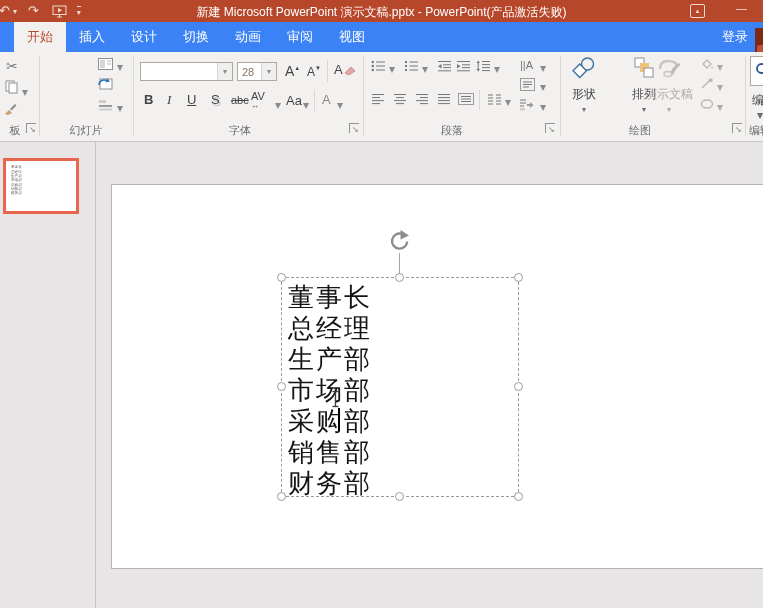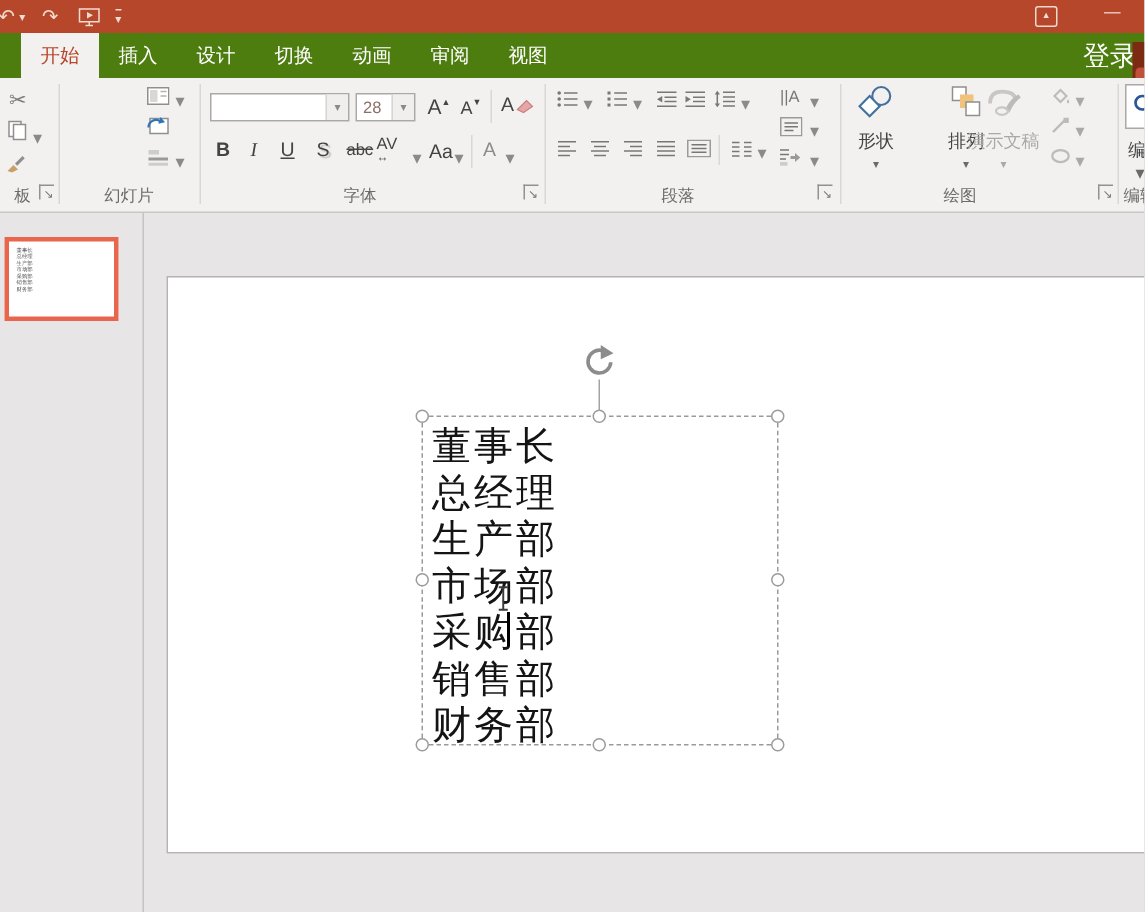--- a/index.html
+++ b/index.html
@@ -8,27 +8,27 @@
   .abs{position:absolute;}
   
   .titlebar{position:absolute;top:0;left:0;width:763px;height:22px;background:#B7472A;color:#F6E3DD;}
   .titlebar .title{position:absolute;left:0;right:0;top:4px;text-align:center;font-size:12px;color:#fff;white-space:nowrap;}
   .qat{position:absolute;left:0;top:2px;height:18px;display:flex;align-items:center;color:#F3DCD4;}
   .qat .qbtn{font-size:13px;line-height:18px;padding:0 3px;}
   .qat .dd,.dd{font-size:8px;color:inherit;}
   .winbtn{position:absolute;top:4px;color:#F6E3DD;font-size:11px;}
   .rdo-box{width:13px;height:12px;border:1px solid #EFD9D2;border-radius:2px;text-align:center;line-height:11px;font-size:7px;}
   
-  .tabrow{position:absolute;top:22px;left:0;width:763px;height:30px;background:#4d7c0f;}
+  .tabrow{position:absolute;top:22px;left:0;width:763px;height:30px;background:#3b82f6;}
   .tabs{position:absolute;left:14px;top:0;height:30px;display:flex;}
   .tab{height:30px;line-height:30px;padding:0 13px;font-size:13px;color:#fff;}
   .tab.active{background:#F3F1F0;color:#B7472A;}
   .tellme{position:absolute;left:494px;top:0;height:30px;display:flex;align-items:center;gap:6px;
           color:rgba(255,255,255,.78);font-size:12px;}
-  .signin{position:absolute;left:722px;top:0;height:30px;line-height:30px;color:#fff;font-size:18px;}
+  .signin{position:absolute;left:722px;top:0;height:30px;line-height:30px;color:#fff;font-size:13px;}
   .share-strip{position:absolute;right:0;top:6px;width:8px;height:24px;background:#7D2A12;}
   .share-strip i{position:absolute;right:0;bottom:0;width:6px;height:7px;border-radius:3px 0 0 0;background:#C1503A;}
   
   .ribbon{position:absolute;top:52px;left:0;width:763px;height:89px;background:#F3F1F0;border-bottom:1px solid #C9C6C4;}
   .gsep{position:absolute;top:4px;height:80px;width:1px;background:#DAD7D5;}
   .glabel{position:absolute;top:71px;transform:translateX(-50%);font-size:11px;color:#6B6B6B;white-space:nowrap;}
   .launcher{position:absolute;width:10px;height:10px;border-left:1px solid #919191;border-top:1px solid #919191;
             color:#7A7A7A;font-size:8px;line-height:9px;padding:1px 0 0 2px;box-sizing:border-box;}
   .rbtn{position:absolute;color:#3F3F3F;font-size:12px;white-space:nowrap;}
   .gray{color:#ABA8A6;}
@@ -242,20 +242,21 @@
   <div class="titlebar">
     <div class="qat">
       <span class="qbtn" style="margin-left:-4px">↶</span>
       <span class="dd">▾</span>
       <span class="qbtn" style="margin-left:8px">↷</span>
       <svg class="ic" style="margin-left:10px" width="15" height="13">
           <use href="#s-show"></use>
         </svg>
       <span class="dd" style="margin-left:10px;border-top:1px solid #F3DCD4;padding-top:1px">▾</span>
     </div>
+    <div class="title">新建 Microsoft PowerPoint 演示文稿.pptx - PowerPoint(产品激活失败)</div>
     <div class="winbtn rdo-box" style="left:690px">▴</div>
     <div class="winbtn" style="left:736px;top:2px">—</div>
   </div>
 
   <div class="tabrow">
     <div class="tabs">
       <div class="tab active">开始</div>
       <div class="tab">插入</div>
       <div class="tab">设计</div>
       <div class="tab">切换</div>

